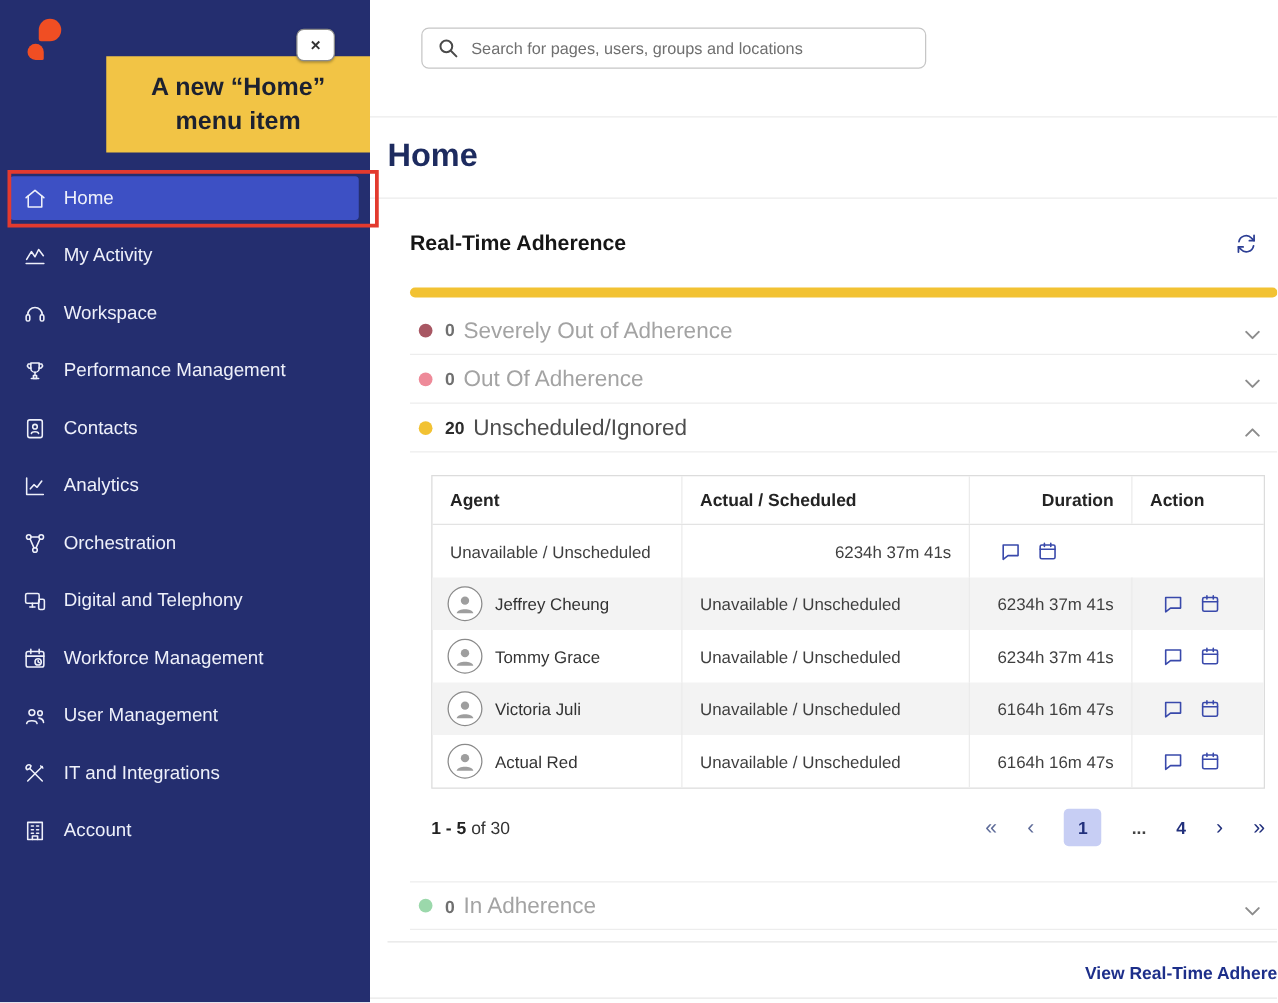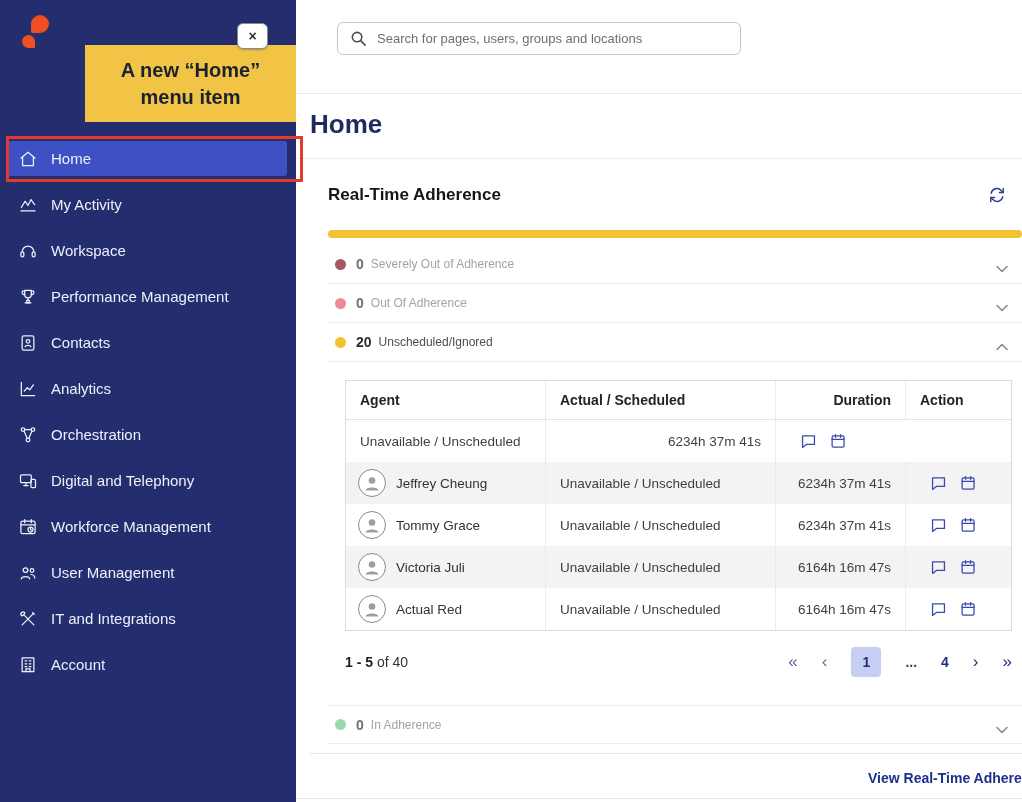--- a/index.html
+++ b/index.html
@@ -46,21 +46,21 @@
   .card-title { font-size:17px; font-weight:700; color:#161616; }
   .refresh-btn { position:absolute; right:14px; top:0; width:22px; height:22px; border:none; background:transparent; cursor:pointer; color:#2c3e94; }
   .refresh-btn svg { width:20px; height:20px; stroke:currentColor; fill:none; stroke-width:1.7; stroke-linecap:round; stroke-linejoin:round; }
 
   .adh-bar { margin-top:21px; height:8px; width:100%; border-radius:4px; }
 
   .sections { margin-top:7px; }
   .sec-row { display:flex; align-items:center; height:39px; border-bottom:1px solid #ededed; padding-left:7px; position:relative; cursor:pointer; }
   .dot { width:11px; height:11px; border-radius:50%; flex:0 0 11px; }
   .sec-count { margin-left:10px; font-size:14px; font-weight:700; color:#6f6f6f; }
-  .sec-label { margin-left:7px; font-size:12px; color:#a3a3a3; }
+  .sec-label { margin-left:7px; font-size:18px; color:#a3a3a3; }
   .sec-row.expanded .sec-count { color:#2c2c2c; }
   .sec-row.expanded .sec-label { color:#4d4d4d; }
   .chev { position:absolute; right:14px; top:14px; width:12px; height:8px; color:#8c8c8c; }
   .chev svg { width:12px; height:8px; stroke:currentColor; fill:none; stroke-width:1.6; stroke-linecap:round; stroke-linejoin:round; }
   .chev.up svg { transform:rotate(180deg); }
 
   
   .agent-table { margin:18px 0 2px 17px; width:667px; border:1px solid #dcdcdc; font-size:13.5px; }
   .t-row { display:grid; grid-template-columns:200px 230px 130px 105px; align-items:center; }
   .t-head { border-bottom:1px solid #e3e3e3; }
@@ -418,21 +418,21 @@
                       <path d="M2.5 7.5h14M6.5 2v3M12.5 2v3"></path>
                     </svg></button>
               </div>
             </div>
 
           </div>
         </div>
 
         <div class="pagination">
           <div class="pag-range">
-            <b>1 - 5</b><span> of 40</span>
+            <b>1 - 5</b><span> of 30</span>
           </div>
           <div class="pag-controls">
             <button class="pag-btn">«</button>
             <button class="pag-btn">‹</button>
             <button class="pag-page">1</button>
             <span class="pag-ellipsis">...</span>
             <button class="pag-last">4</button>
             <button class="pag-btn fwd">›</button>
             <button class="pag-btn fwd">»</button>
           </div>

